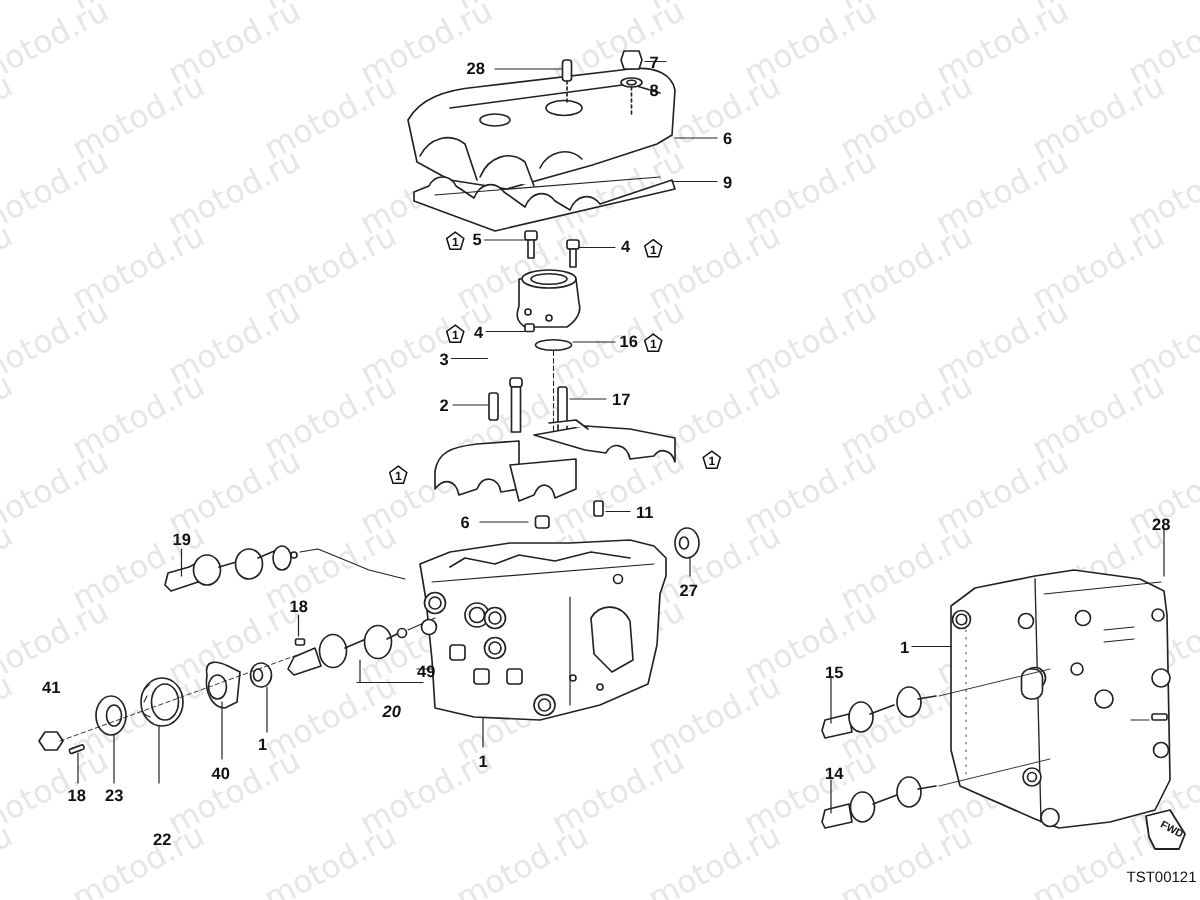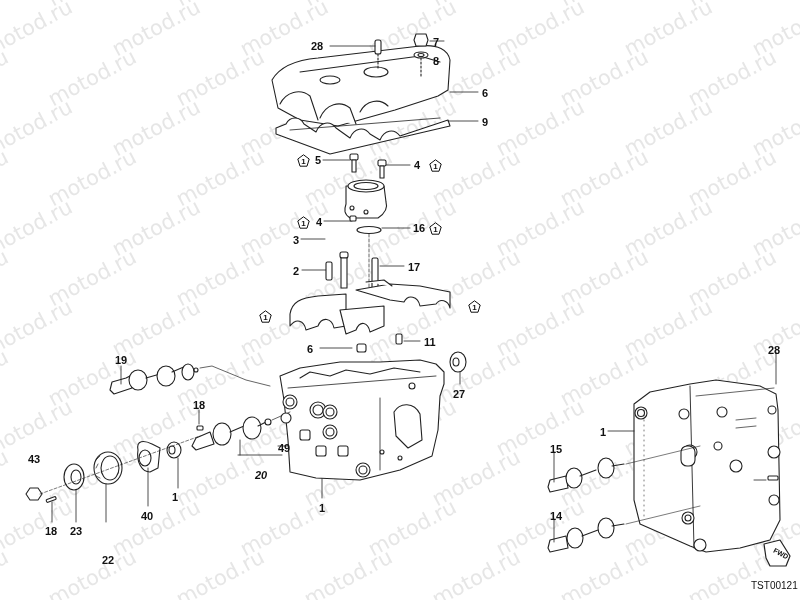--- a/index.html
+++ b/index.html
@@ -346,21 +346,21 @@
       <div class="lbl" style="left: 293px; top: 234px;">3</div>
       <div class="lbl" style="left: 293px; top: 265px;">2</div>
       <div class="lbl" style="left: 408px; top: 261px;">17</div>
       <div class="lbl" style="left: 307px; top: 343px;">6</div>
       <div class="lbl" style="left: 424px; top: 336px;">11</div>
       <div class="lbl" style="left: 115px; top: 354px;">19</div>
       <div class="lbl" style="left: 453px; top: 388px;">27</div>
       <div class="lbl" style="left: 193px; top: 399px;">18</div>
       <div class="lbl" style="left: 278px; top: 442px;">49</div>
       <div class="lbl" style="left: 255px; top: 469px; font-style: italic;">20</div>
-      <div class="lbl" style="left: 28px; top: 453px;">43</div>
+      <div class="lbl" style="left: 28px; top: 453px;">41</div>
       <div class="lbl" style="left: 172px; top: 491px;">1</div>
       <div class="lbl" style="left: 141px; top: 510px;">40</div>
       <div class="lbl" style="left: 319px; top: 502px;">1</div>
       <div class="lbl" style="left: 45px; top: 525px;">18</div>
       <div class="lbl" style="left: 70px; top: 525px;">23</div>
       <div class="lbl" style="left: 102px; top: 525px; margin-top: 29px;">22</div>
       <div class="lbl" style="left: 768px; top: 344px;">28</div>
       <div class="lbl" style="left: 600px; top: 426px;">1</div>
       <div class="lbl" style="left: 550px; top: 443px;">15</div>
       <div class="lbl" style="left: 550px; top: 510px;">14</div>

